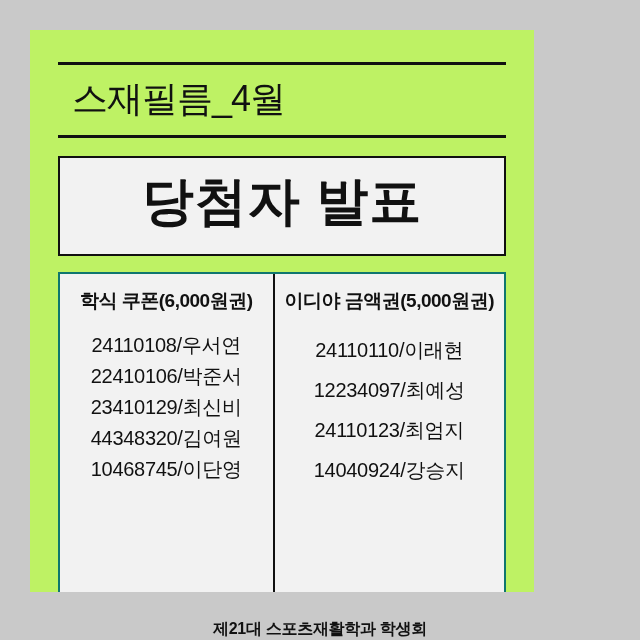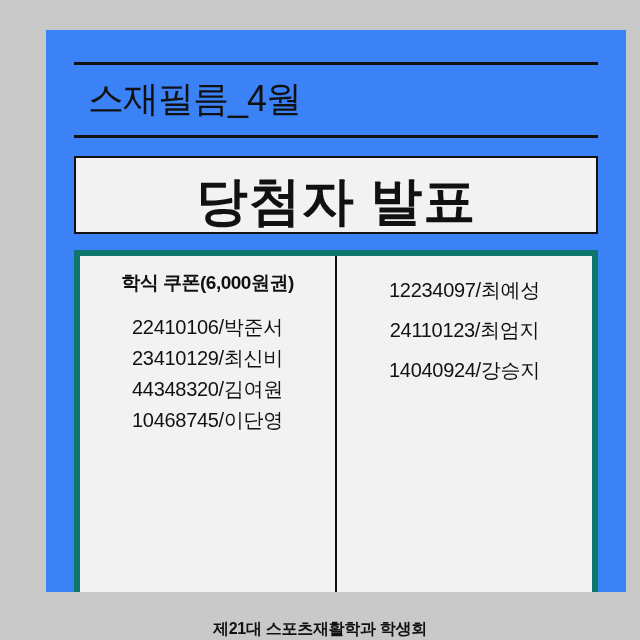--- a/index.html
+++ b/index.html
@@ -8,25 +8,25 @@
   }
   body {
     width: 640px;
     height: 640px;
     background: #c9c9c9;
     font-family: "Liberation Sans", sans-serif;
     overflow: hidden;
   }
   .poster {
     position: absolute;
-    left: 46px;
+    left: 30px;
     top: 30px;
-    width: 580px;
+    width: 504px;
     height: 580px;
-    background: #3b82f6;
+    background: #bef264;
     box-sizing: border-box;
     display: flex;
     flex-direction: column;
   }
   .inner {
     padding: 32px 28px 0 28px;
     flex: 1;
     display: flex;
     flex-direction: column;
   }
@@ -43,33 +43,33 @@
     color: #111;
     letter-spacing: -1px;
     padding-left: 14px;
     line-height: 1.1;
   }
   
   .headline-box {
     border: 2px solid #111;
     background: #f2f2f2;
     text-align: center;
-    padding: 16px 0 4px 0;
+    padding: 16px 0 26px 0;
     margin-bottom: 16px;
   }
   .headline-text {
     font-size: 52px;
     font-weight: 700;
     color: #111;
     letter-spacing: 1px;
     line-height: 1.05;
   }
   
   .winners-box {
-    border: 6px solid #0f766e;
+    border: 2px solid #0f766e;
     background: #f2f2f2;
     display: flex;
     flex: 1;
     min-height: 0;
   }
   .col {
     flex: 1;
     padding: 14px 10px 12px 10px;
     box-sizing: border-box;
     display: flex;
@@ -137,28 +137,31 @@
     </div>
 
     <div class="headline-box">
       <div class="headline-text">당첨자 발표</div>
     </div>
 
     <div class="winners-box">
       <div class="col left">
         <div class="col-header">학식 쿠폰(6,000원권)</div>
         <ul class="col-list">
+          <li>24110108/우서연</li>
           <li>22410106/박준서</li>
           <li>23410129/최신비</li>
           <li>44348320/김여원</li>
           <li>10468745/이단영</li>
         </ul>
       </div>
       <div class="col right">
+        <div class="col-header">이디야 금액권(5,000원권)</div>
         <ul class="col-list">
+          <li>24110110/이래현</li>
           <li>12234097/최예성</li>
           <li>24110123/최엄지</li>
           <li>14040924/강승지</li>
         </ul>
       </div>
     </div>
 
   </div>
 </div>
 

